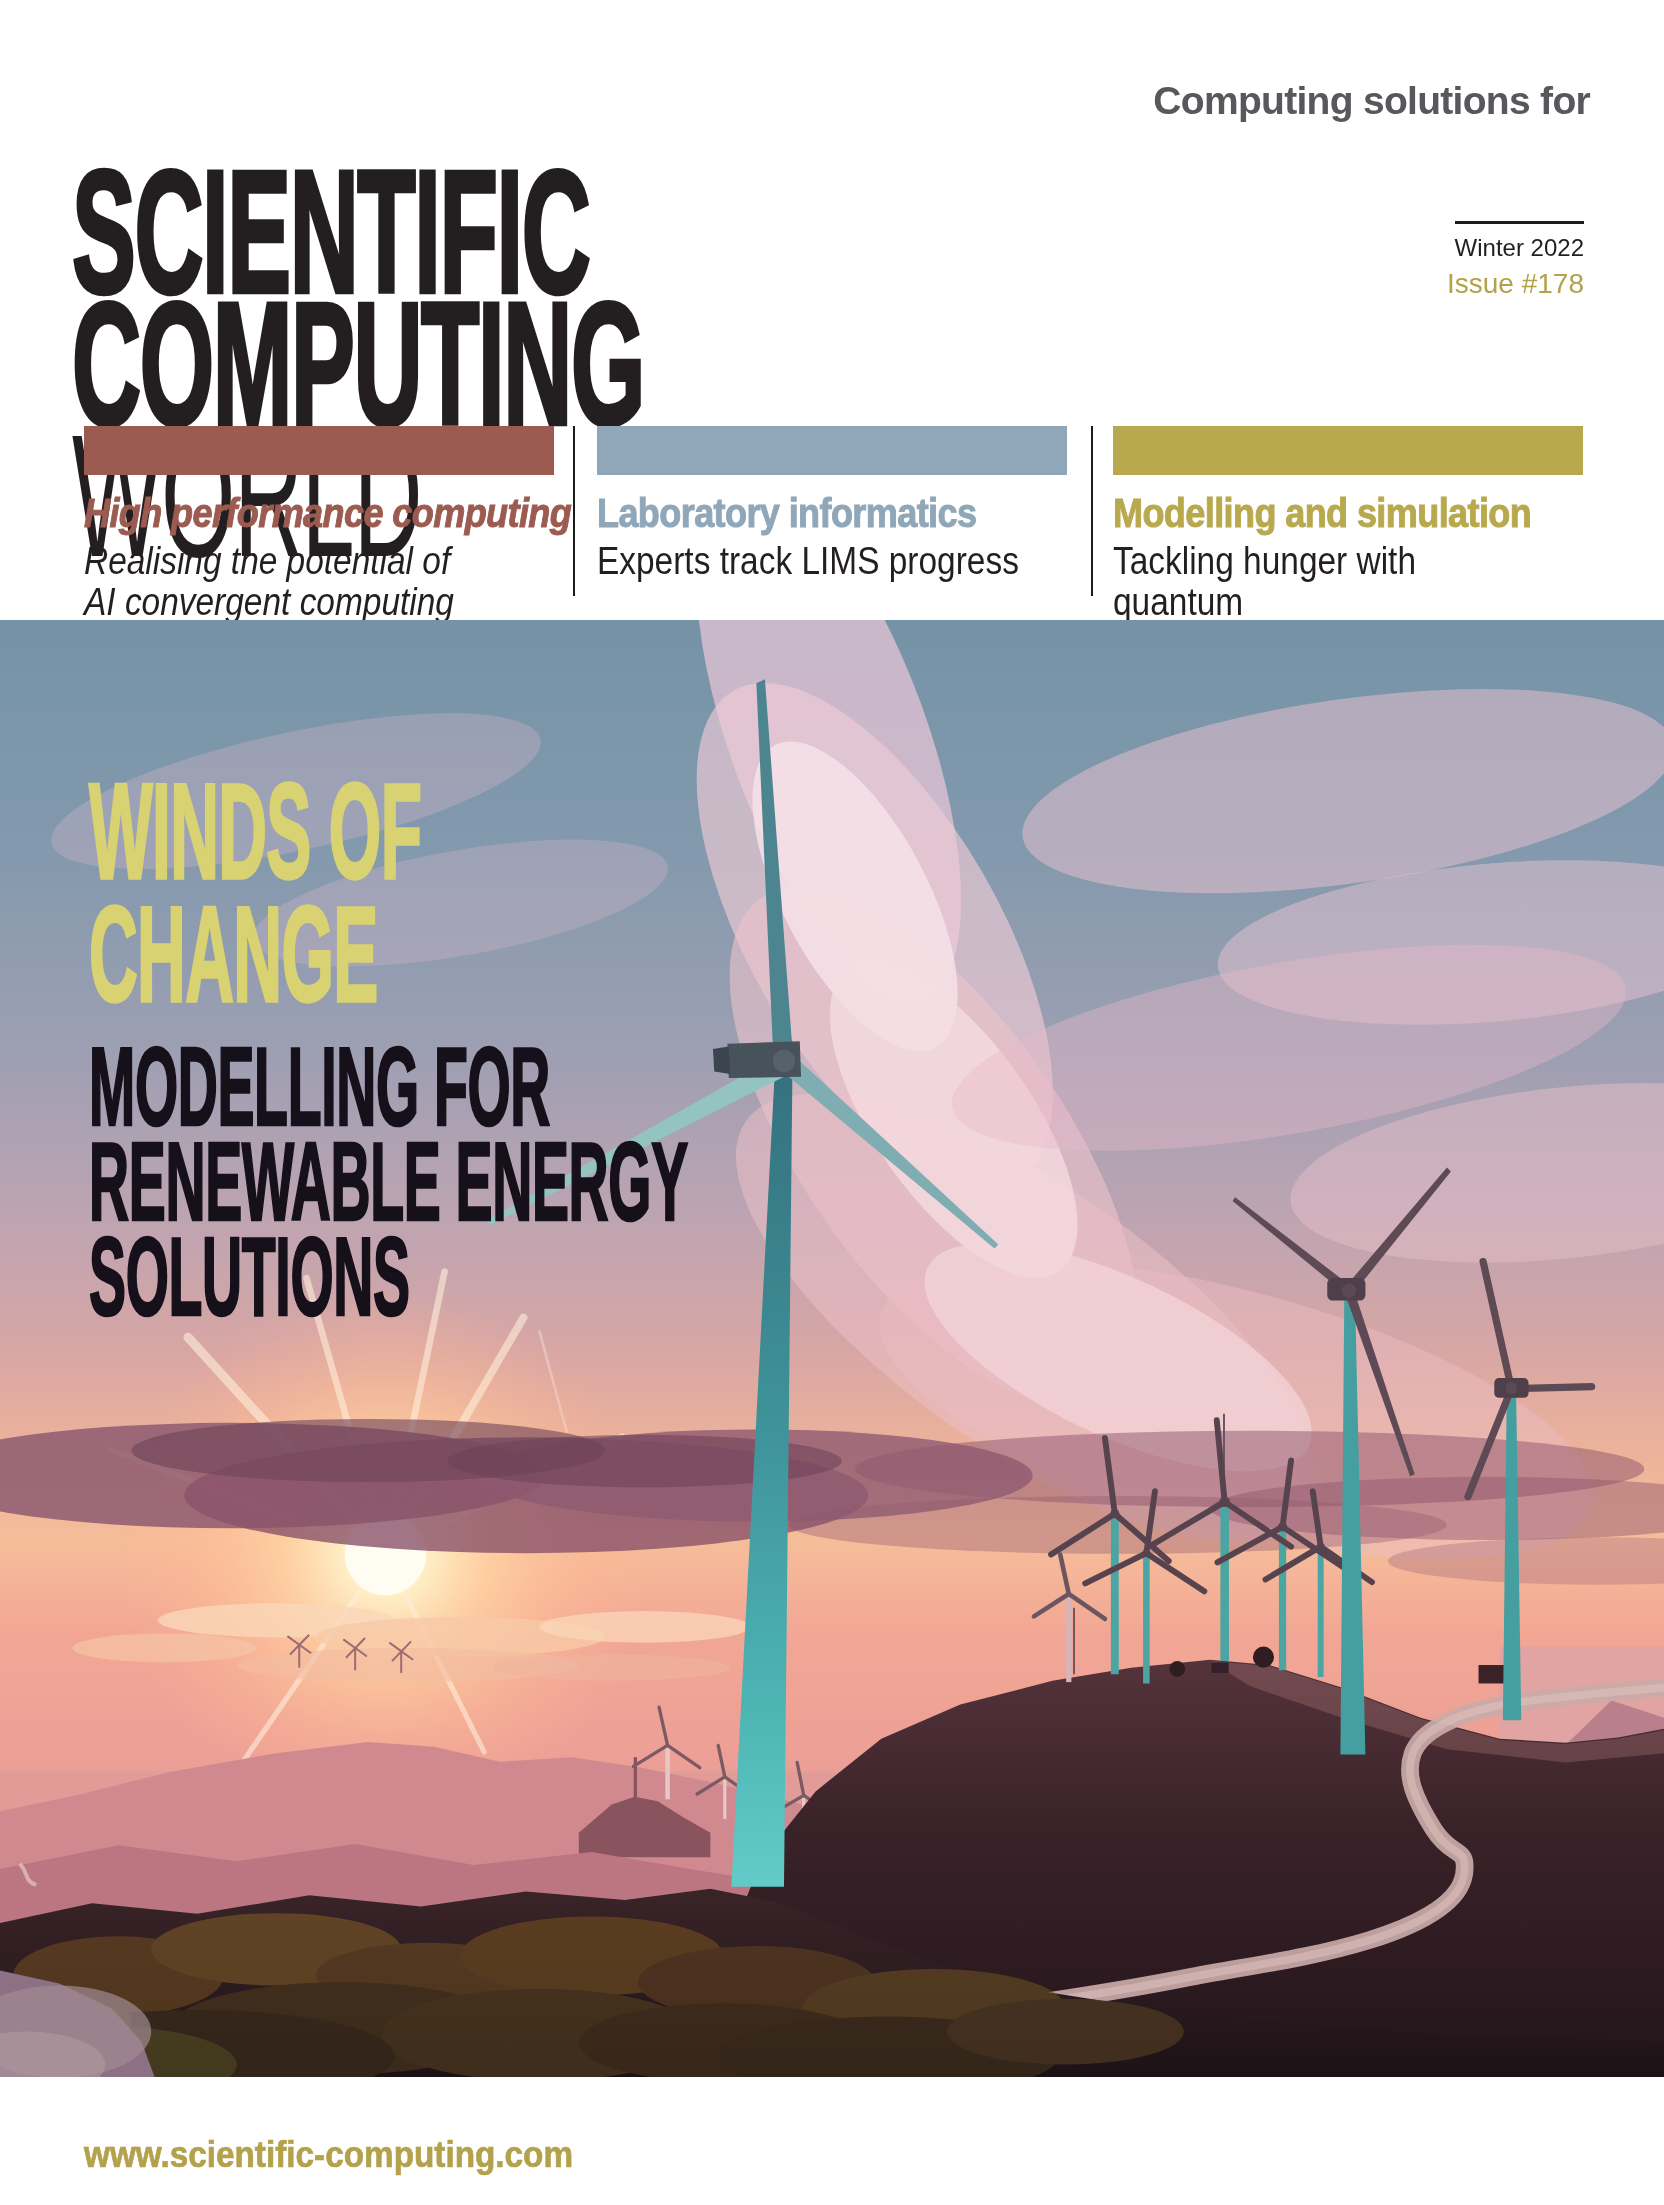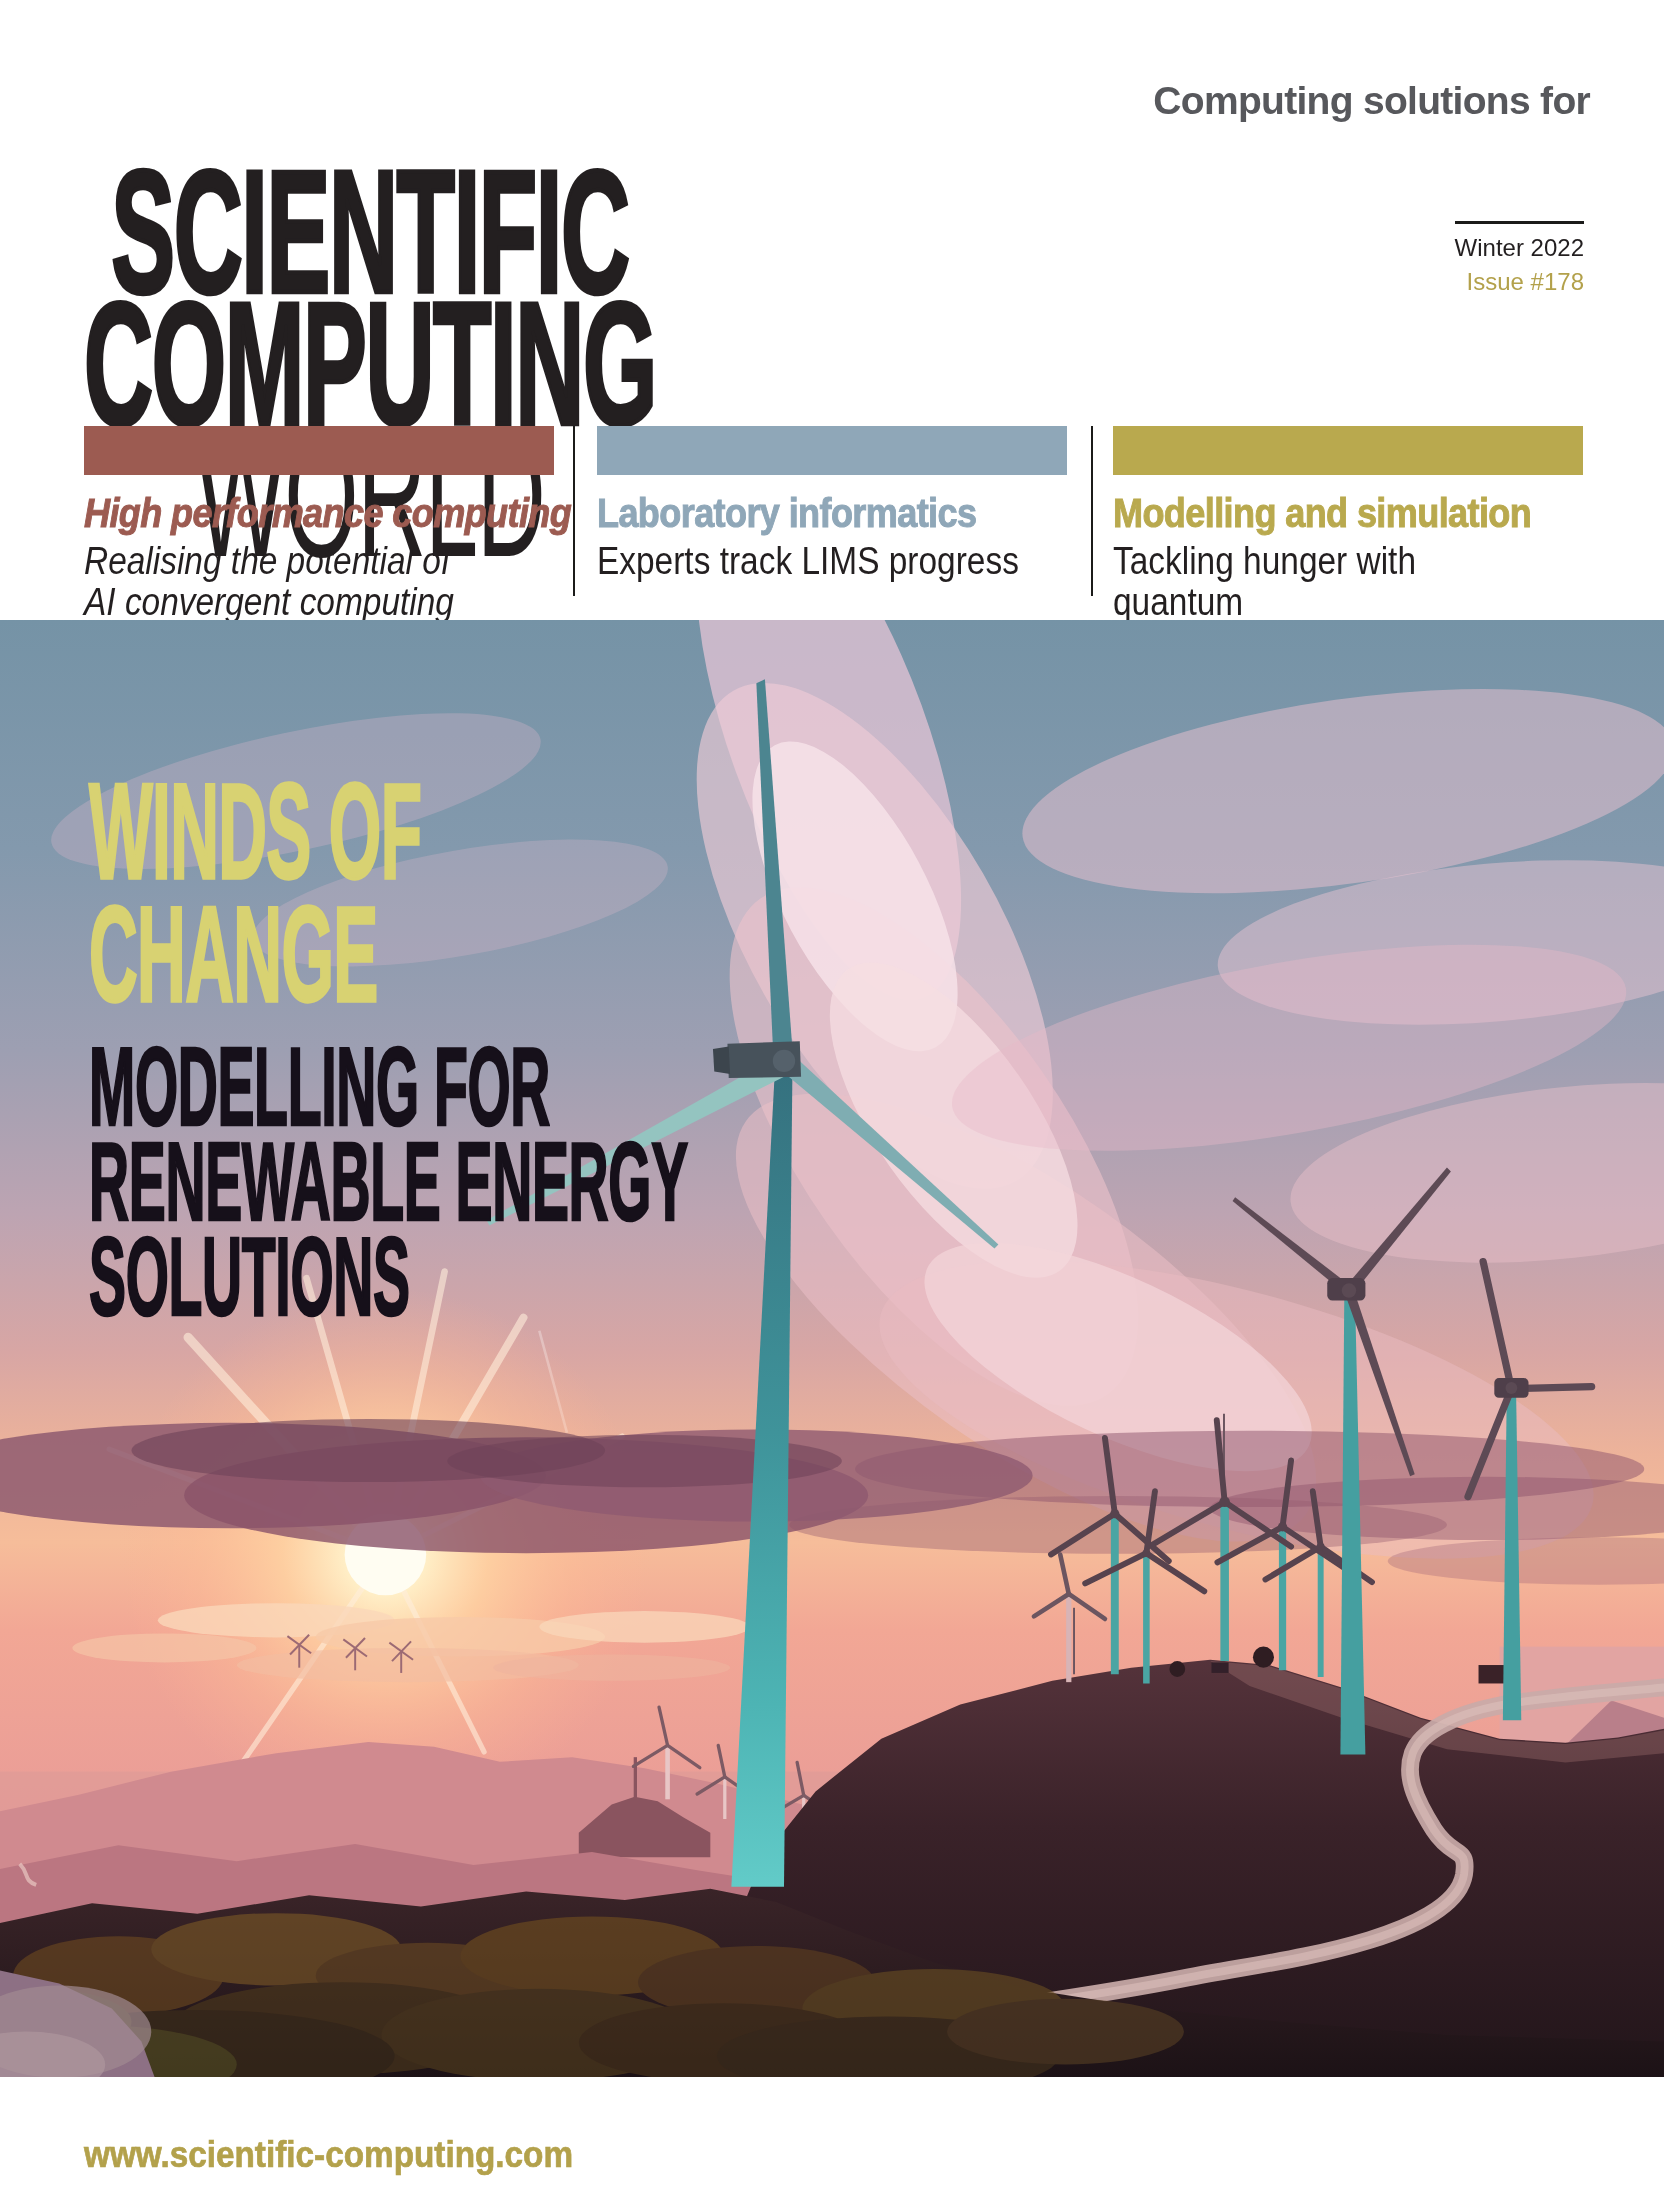--- a/index.html
+++ b/index.html
@@ -1,31 +1,31 @@
 <!DOCTYPE html>
 <html style="font-size:10.5px"><head>
 <meta charset="utf-8">
 <style>
   html,body{margin:0;padding:0;background:#ffffff;}
   #page{position:relative;width:1664px;height:2205px;background:#ffffff;overflow:hidden;
         font-family:"Liberation Sans", sans-serif;}
 
   
-  .masthead{position:absolute;left:84px;top:166px;color:#231f20;text-align:center;}
+  .masthead{position:absolute;left:72px;top:166px;color:#231f20;}
   .masthead .heavy{font-size:174px;font-weight:700;line-height:132px;letter-spacing:-2.6px;
         -webkit-text-stroke:4.6px #231f20;display:block;transform:scaleX(.55);transform-origin:left top;white-space:nowrap;}
   .masthead .light{font-size:174px;font-weight:400;line-height:132px;letter-spacing:-2.6px;
         display:block;transform:scaleX(.55);transform-origin:left top;white-space:nowrap;}
 
   
   .tagline{position:absolute;right:74px;top:78px;text-align:left;color:#57585c;
         font-size:39px;font-weight:700;line-height:46px;letter-spacing:-0.7px;}
   .issue-rule{position:absolute;right:80px;top:221px;width:129px;height:3.3px;background:#1b1b19;}
   .issue-season{position:absolute;right:80px;top:234px;text-align:center;color:#231f20;font-size:24px;font-weight:400;}
-  .issue-number{position:absolute;right:80px;top:268px;text-align:right;font-size:24px;font-weight:400;}
+  .issue-number{position:absolute;right:80px;top:268px;text-align:right;font-size:28px;font-weight:400;}
 
   
   .section-col{position:absolute;top:426px;width:470px;}
   .section-col .bar{height:49px;width:100%;}
   .section-col .title{margin-top:14.5px;font-size:41px;font-weight:700;letter-spacing:-0.7px;
         transform:scaleX(.88);transform-origin:left top;white-space:nowrap;-webkit-text-stroke:1px currentColor;}
   .section-col .subtitle{margin-top:4px;font-size:38px;font-weight:400;color:#231f20;line-height:41px;
         transform:scaleX(.88);transform-origin:left top;width:500px;}
   .vdivider{position:absolute;top:426px;width:2px;height:170px;background:#1b1b19;}
 

